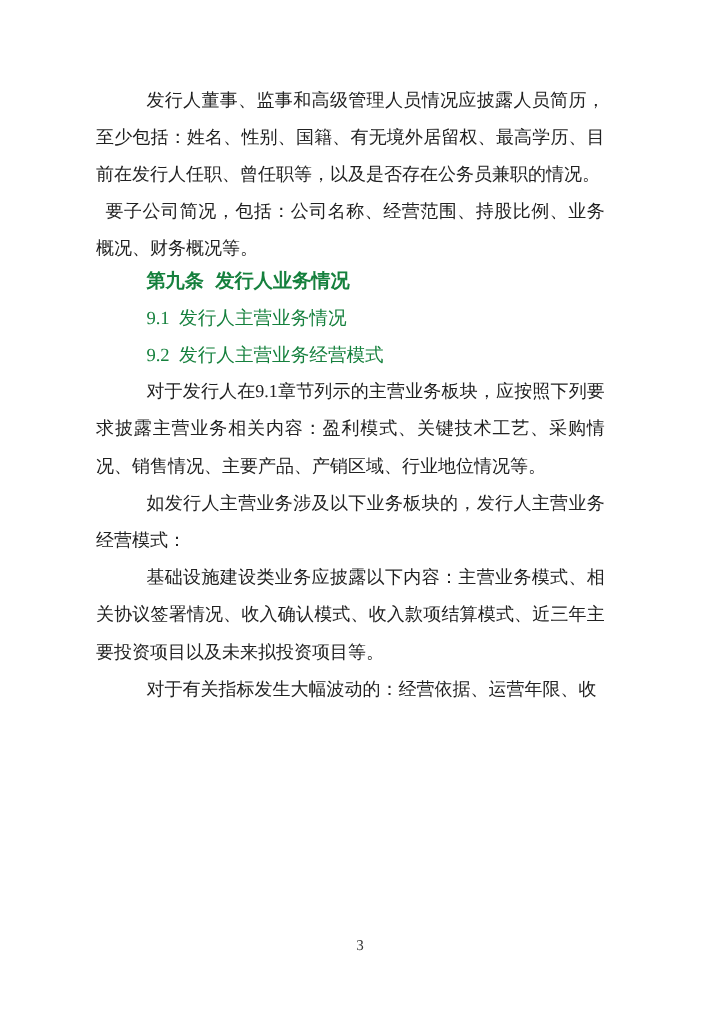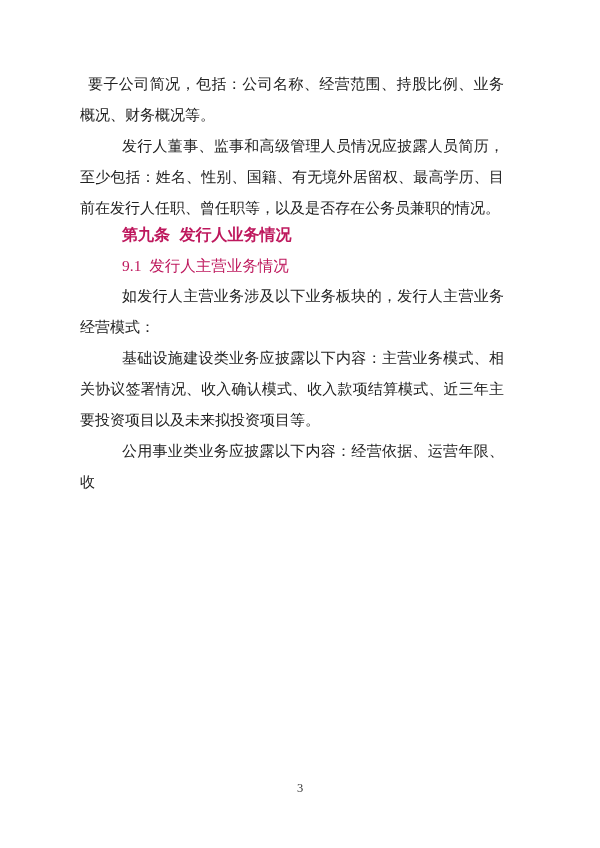--- a/index.html
+++ b/index.html
@@ -34,21 +34,21 @@
   .para.indent-first {
     text-indent: 42px;
   }
   .para.indent-hang {
     text-indent: 8px;
   }
   .heading {
     margin: -5px 0 0 0;
     line-height: 31px;
     text-indent: 42px;
-    color: #be185d;
+    color: #15803d;
   }
   .heading + .heading {
     margin-top: 0;
     font-family: Liberation Serif, serif;
   }
   .heading-article {
     font-family: "Liberation Sans", sans-serif;
     font-weight: bold;
     font-size: 16px;
     word-spacing: 5px;
@@ -69,35 +69,37 @@
     color: #333333;
     font-family: "Liberation Serif", serif;
   }
 </style>
 </head>
 <body>
 
 <div class="page">
   <div class="content">
 
+    <p class="para indent-first">发行人董事、监事和高级管理人员情况应披露人员简历，至少包括：姓名、性别、国籍、有无境外居留权、最高学历、目前在发行人任职、曾任职等，以及是否存在公务员兼职的情况。</p>
+
     <p class="para indent-hang">要子公司简况，包括：公司名称、经营范围、持股比例、业务概况、财务概况等。</p>
-
-    <p class="para indent-first">发行人董事、监事和高级管理人员情况应披露人员简历，至少包括：姓名、性别、国籍、有无境外居留权、最高学历、目前在发行人任职、曾任职等，以及是否存在公务员兼职的情况。</p>
 
     <h2 class="heading heading-article">第九条 发行人业务情况</h2>
 
     <h3 class="heading heading-sub">9.1 发行人主营业务情况</h3>
 
 
+    <h3 class="heading heading-sub">9.2 发行人主营业务经营模式</h3>
 
+    <p class="para indent-first">对于发行人在9.1章节列示的主营业务板块，应按照下列要求披露主营业务相关内容：盈利模式、关键技术工艺、采购情况、销售情况、主要产品、产销区域、行业地位情况等。</p>
 
     <p class="para indent-first">如发行人主营业务涉及以下业务板块的，发行人主营业务经营模式：</p>
 
 
     <p class="para indent-first">基础设施建设类业务应披露以下内容：主营业务模式、相关协议签署情况、收入确认模式、收入款项结算模式、近三年主要投资项目以及未来拟投资项目等。</p>
 
 
-    <p class="para indent-first">公用事业类业务应披露以下内容：经营依据、运营年限、收</p>
+    <p class="para indent-first">对于有关指标发生大幅波动的：经营依据、运营年限、收</p>
 
   </div>
 
   <div class="page-footer">3</div>
 </div>
 
 </body></html>

